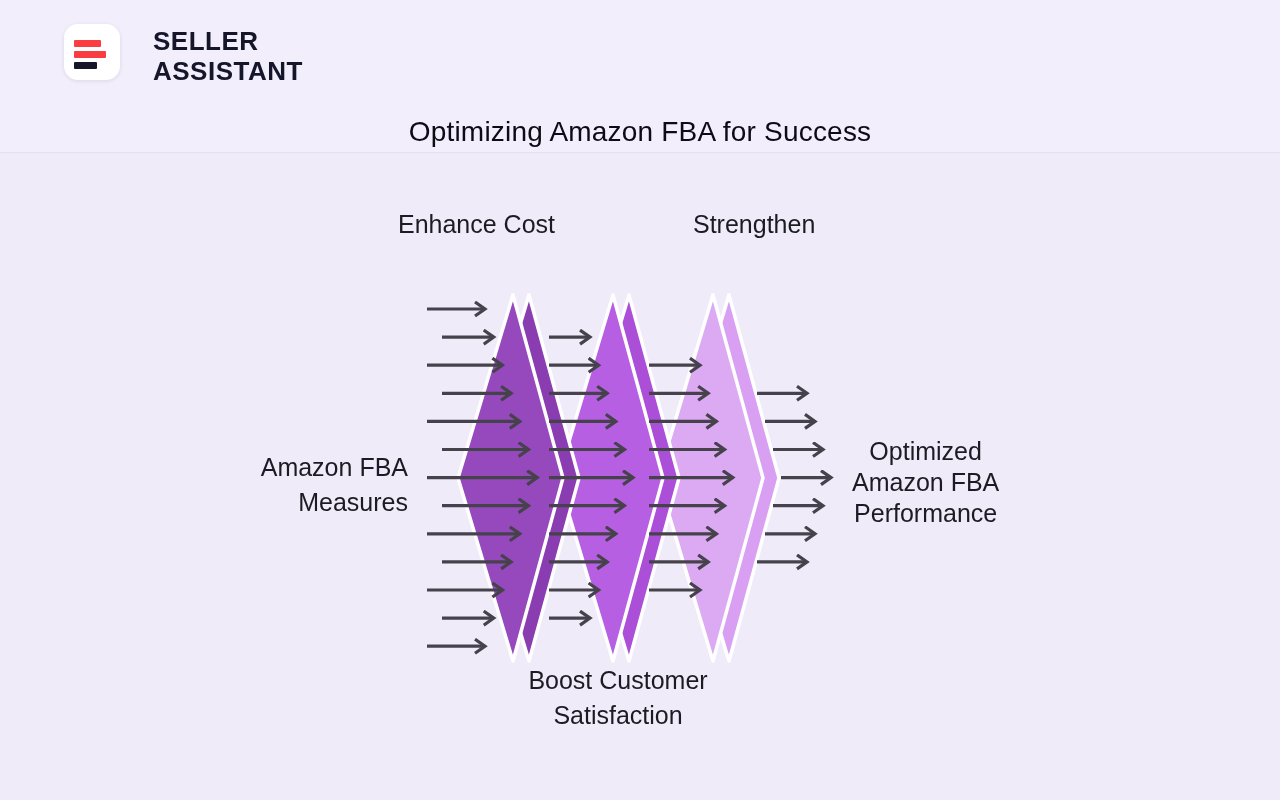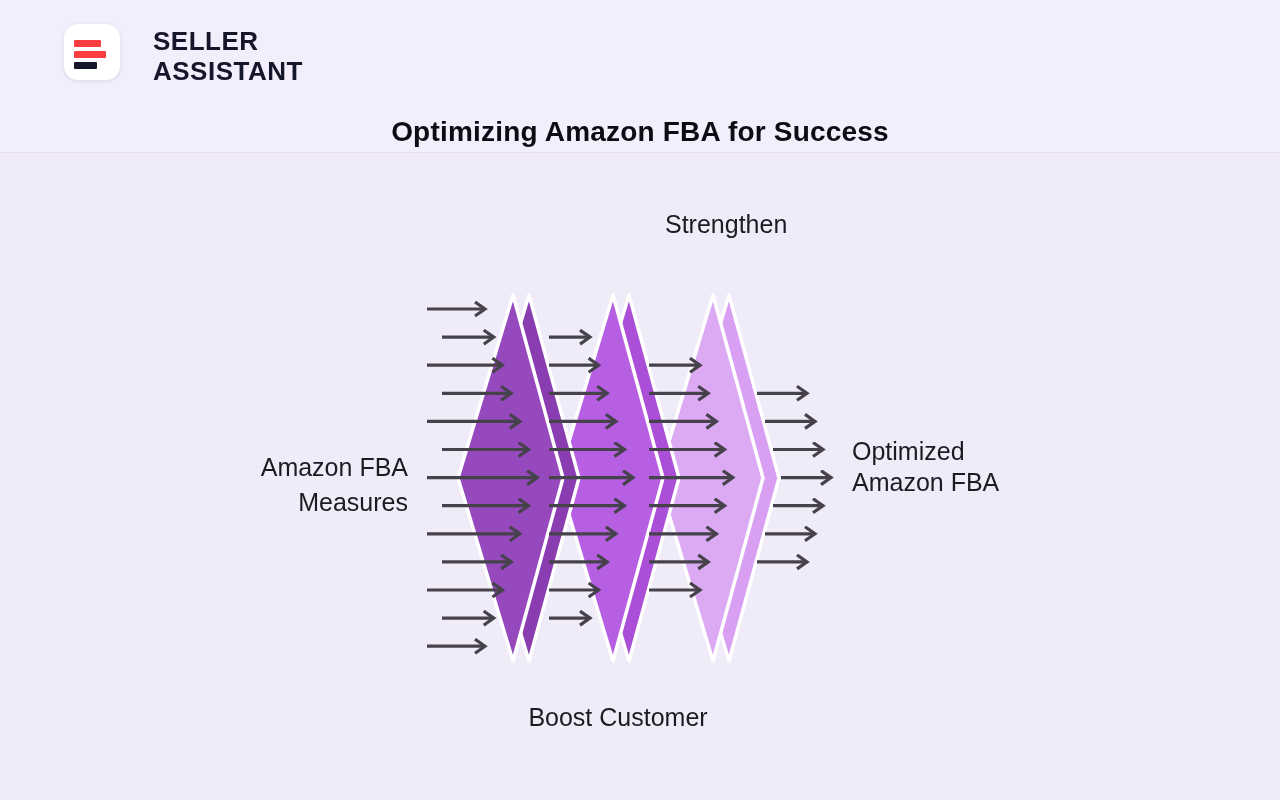--- a/index.html
+++ b/index.html
@@ -21,31 +21,31 @@
   .logo-bar.b1{top:16px;width:27px;height:7px;}
   .logo-bar.b2{top:27px;width:32px;height:7px;}
   .logo-bar.b3{top:38px;width:23px;height:7px;}
   .brand-name{
     position:absolute;left:133px;top:26px;
     font-size:26px;line-height:30px;font-weight:bold;
     letter-spacing:0.5px;color:#16162b;margin-left:20px;
   }
   .infographic-title{
     position:absolute;left:0;top:116px;width:1280px;
-    text-align:center;font-size:28px;font-weight:bold;
+    text-align:center;font-size:28px;font-weight:normal;
     letter-spacing:0.2px;color:#0c0c15;
   }
   .diagram-label{
     position:absolute;font-size:25px;line-height:34px;color:#1b1b22;
   }
   .label-enhance{right:725px;top:207px;text-align:right;}
   .label-strengthen{left:665px;top:207px;text-align:left;}
   .label-strategy{right:872px;top:450px;text-align:right;line-height:35px;}
   .label-optimized{left:852px;top:436px;text-align:left;line-height:31px;}
-  .label-boost{left:618px;top:700px;transform:translateX(-50%);text-align:center;line-height:35px;white-space:nowrap;}
+  .label-boost{left:618px;top:663px;transform:translateX(-50%);text-align:center;line-height:35px;white-space:nowrap;}
   .funnel-diagram{position:absolute;left:0;top:0;}
 </style>
 </head>
 <body style="background: rgb(240, 235, 249);">
 
 <div class="header-band" style="background: rgb(242, 238, 251); border-bottom-color: rgb(229, 223, 241);"></div>
 
 <div class="logo-card" style="background: rgb(255, 255, 255);">
   <div class="logo-bar b1" style="background: rgb(249, 61, 65);"></div>
   <div class="logo-bar b2" style="background: rgb(249, 61, 65);"></div>
@@ -107,31 +107,34 @@
     <line x1="757" y1="561.9" x2="807" y2="561.9" stroke="#46424c" stroke-width="3.2" marker-end="url(#ah)"></line>
     <line x1="427" y1="590" x2="502.4" y2="590" stroke="#46424c" stroke-width="3.2" marker-end="url(#ah)"></line>
     <line x1="549" y1="590" x2="598.6" y2="590" stroke="#46424c" stroke-width="3.2" marker-end="url(#ah)"></line>
     <line x1="649" y1="590" x2="700" y2="590" stroke="#46424c" stroke-width="3.2" marker-end="url(#ah)"></line>
     <line x1="442" y1="618.1" x2="493.7" y2="618.1" stroke="#46424c" stroke-width="3.2" marker-end="url(#ah)"></line>
     <line x1="549" y1="618.1" x2="590" y2="618.1" stroke="#46424c" stroke-width="3.2" marker-end="url(#ah)"></line>
     <line x1="427" y1="646.2" x2="485" y2="646.2" stroke="#46424c" stroke-width="3.2" marker-end="url(#ah)"></line>
   </svg>
 
 <div class="diagram-label label-enhance" style="color: rgb(27, 27, 34);">
+  <div>Enhance Cost</div>
 </div>
 
-<div class="diagram-label label-strengthen" style="color: rgb(27, 27, 34);">
+<div class="diagram-label label-strengthen" style="color: rgb(27, 27, 34); margin-left: 28px;">
   <div>Strengthen</div>
 </div>
 
 <div class="diagram-label label-strategy" style="color: rgb(27, 27, 34);">
   <div>Amazon FBA</div>
   <div>Measures</div>
 </div>
 
-<div class="diagram-label label-optimized" style="color: rgb(27, 27, 34);">
+<div class="diagram-label label-optimized" style="color: rgb(27, 27, 34); text-align: center;">
   <div>Optimized</div>
   <div>Amazon FBA</div>
+  <div>Performance</div>
 </div>
 
 <div class="diagram-label label-boost" style="color: rgb(27, 27, 34);">
   <div>Boost Customer</div>
+  <div>Satisfaction</div>
 </div>
 
 </body></html>

